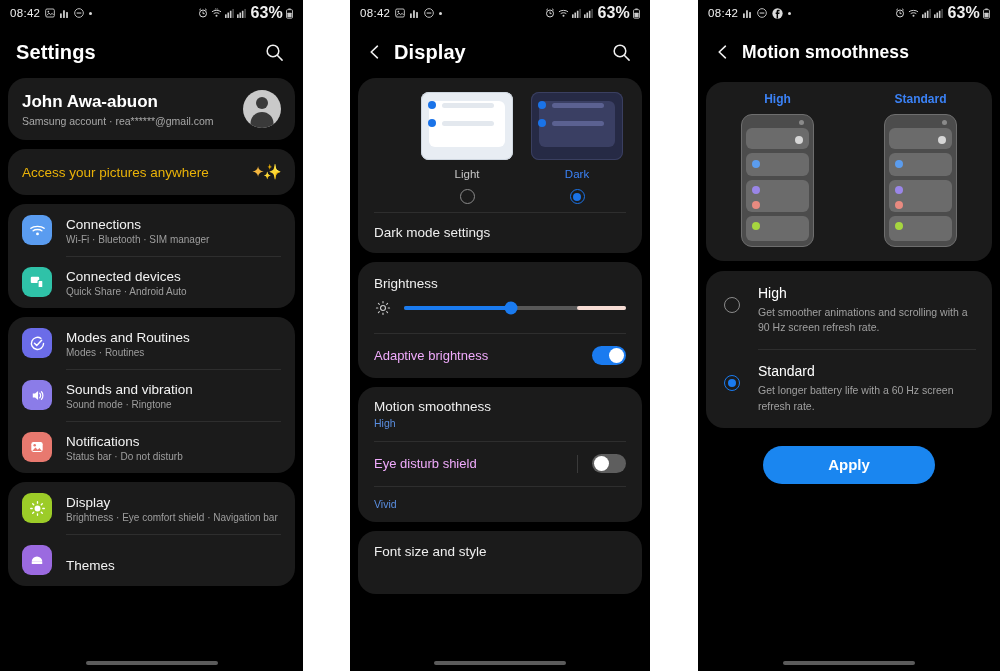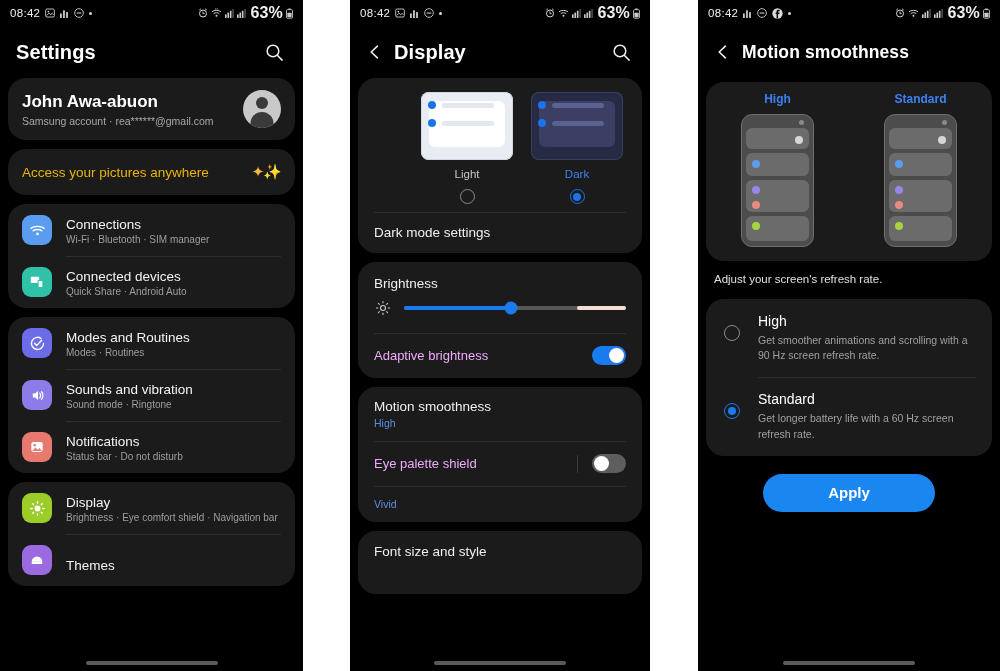--- a/index.html
+++ b/index.html
@@ -581,21 +581,21 @@
             </span>
         </div>
       </div>
 
       <div class="card">
         <div class="twoline">
           <div class="tl-title">Motion smoothness</div>
           <div class="tl-val">High</div>
         </div>
         <div class="sw-row">
-          <span class="lbl">Eye palette shield</span>
+          <span class="lbl">Eye disturb shield</span>
           <span class="sw-sep"></span>
           <span class="switch off">
               <span class="thumbk"></span>
             </span>
         </div>
         <div class="twoline div">
           <div class="tl-val">Vivid</div>
         </div>
       </div>
 
@@ -727,21 +727,20 @@
                 <span class="mdot red"></span>
               </div>
             <div class="mblk h4">
                 <span class="mdot green"></span>
               </div>
           </div>
         </div>
       </div>
     </div>
 
-    <div class="hint">Adjust your screen's refresh rate.</div>
 
     <div class="opt-card">
       <div class="opt">
         <span class="opt-radio"></span>
         <span class="opt-txt">
           <span class="opt-title" style="display:block">High</span>
           <span class="opt-desc" style="display:block">Get smoother animations and scrolling with a 90 Hz screen refresh rate.</span>
         </span>
       </div>
       <div class="opt">

